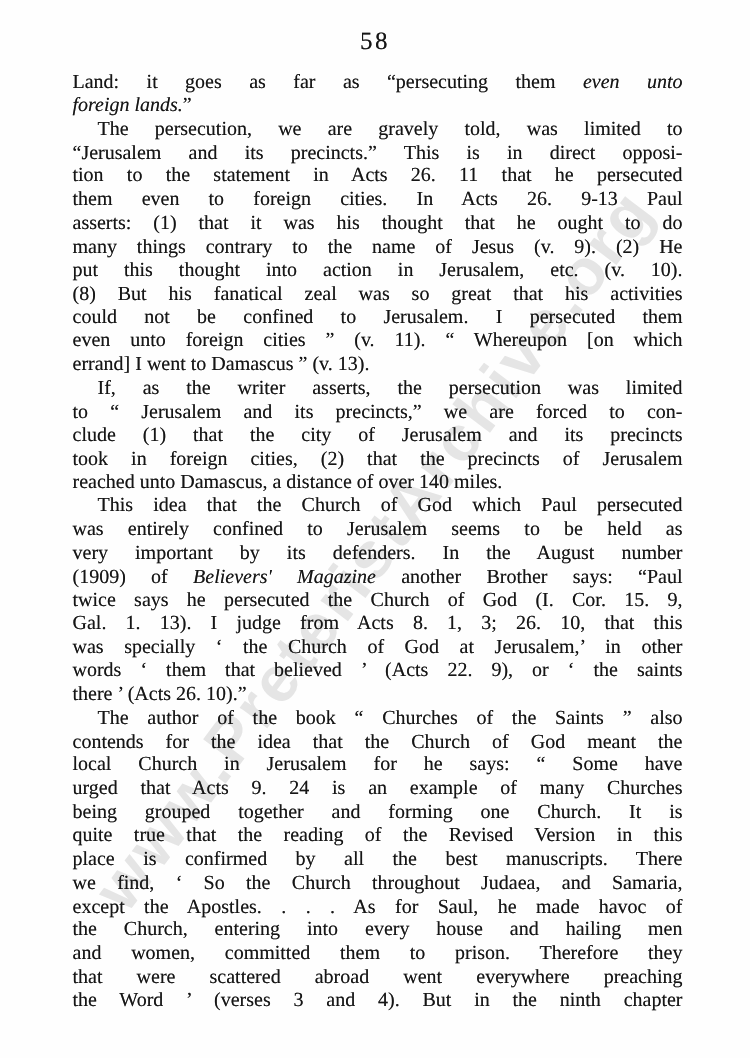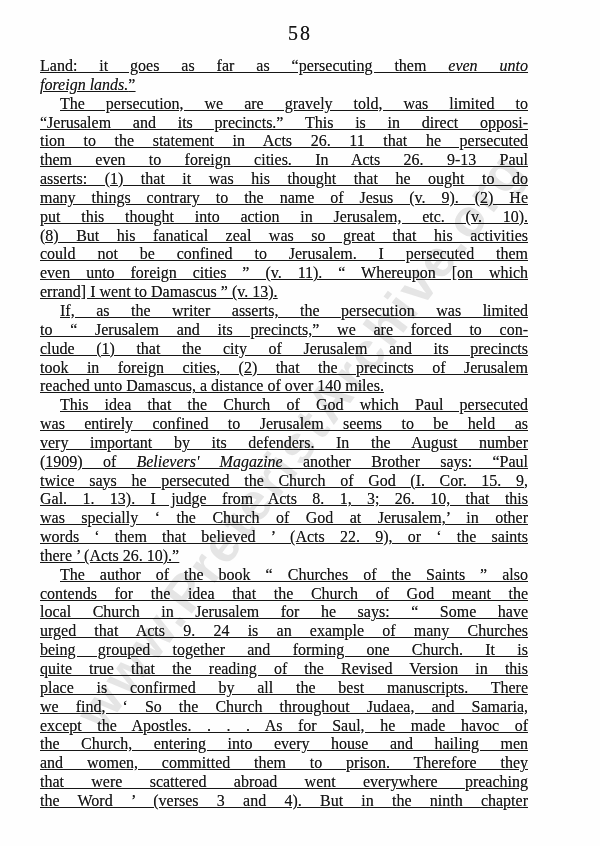--- a/index.html
+++ b/index.html
@@ -34,24 +34,23 @@
     top: 22px; left: 0;
     width: 600px;
     text-align: center;
     font-size: 20px;
     letter-spacing: 2px;
     z-index: 1;
     text-shadow: 0 0 0.5px rgba(0,0,0,0.6);
   }
   .text-block {
     position: absolute;
-    left: 40px; top: 57px;
+    left: 58px; top: 57px;
     width: 488px;
     z-index: 1;
-    text-decoration: underline;
   }
   .line {
     font-size: 16px;
     line-height: 18.85px;
     text-align: justify;
     -moz-text-align-last: justify;
     text-align-last: justify;
     white-space: normal;
     text-shadow: 0 0 0.5px rgba(0,0,0,0.55);
   }

